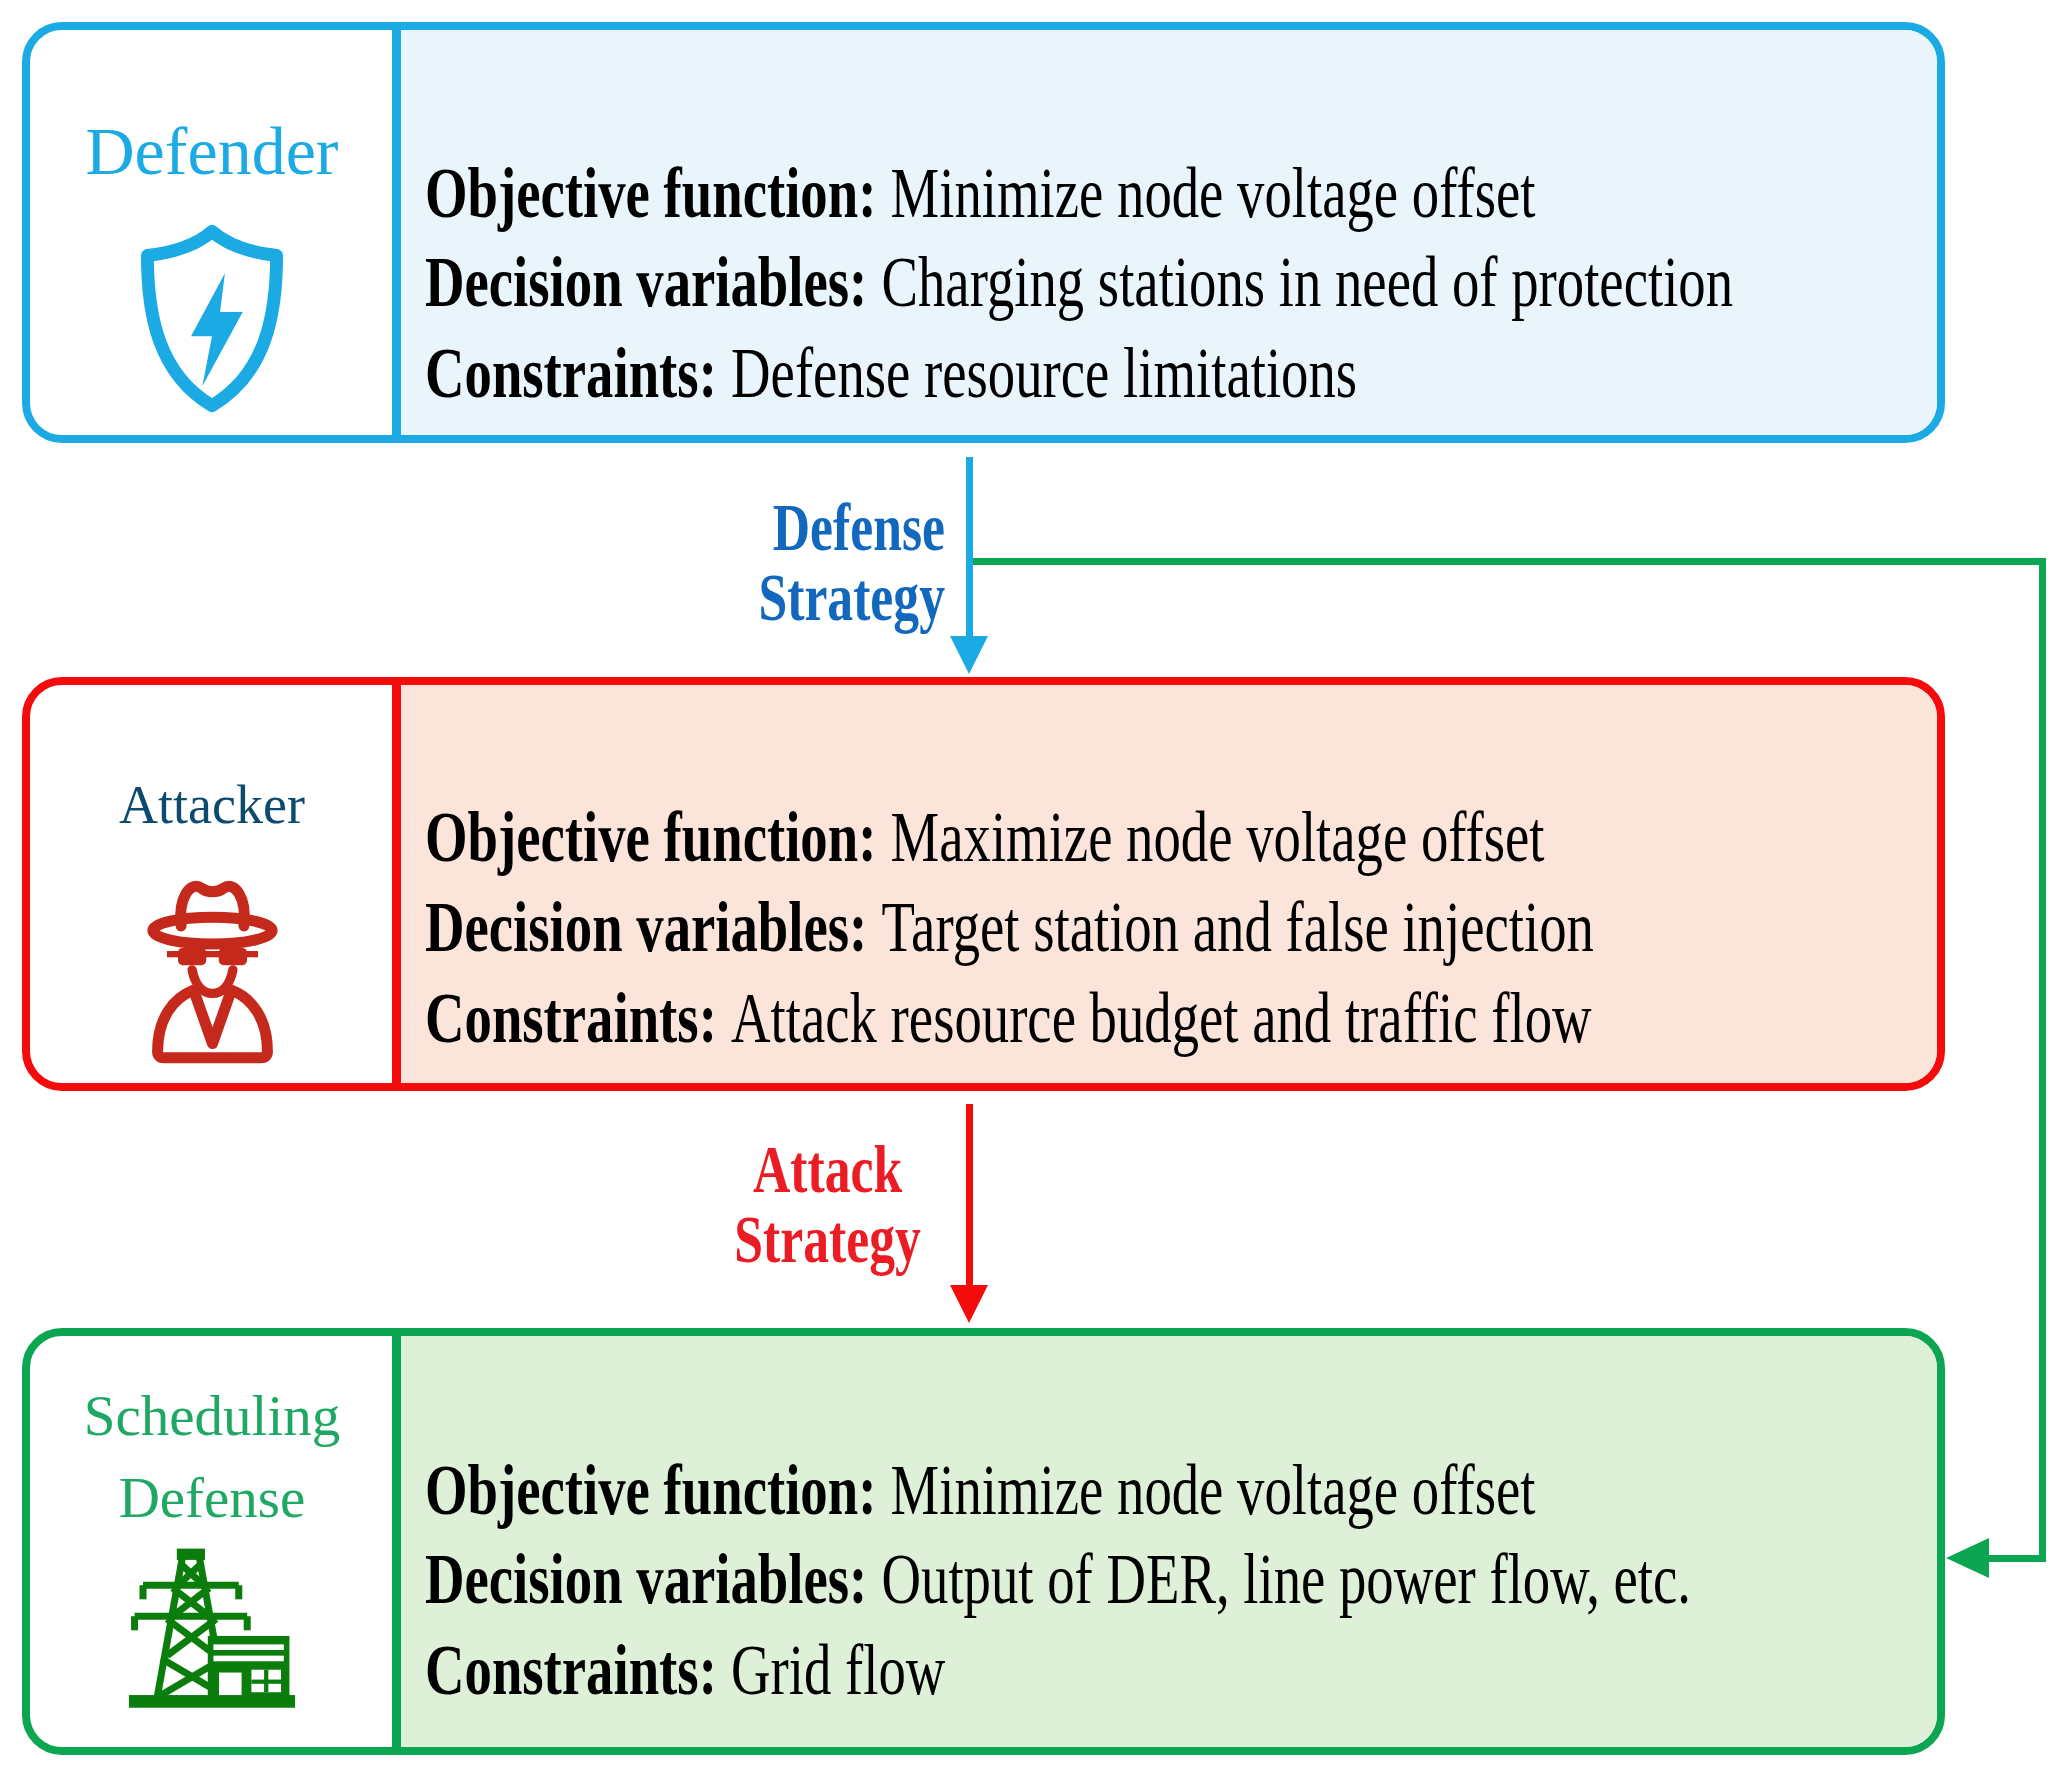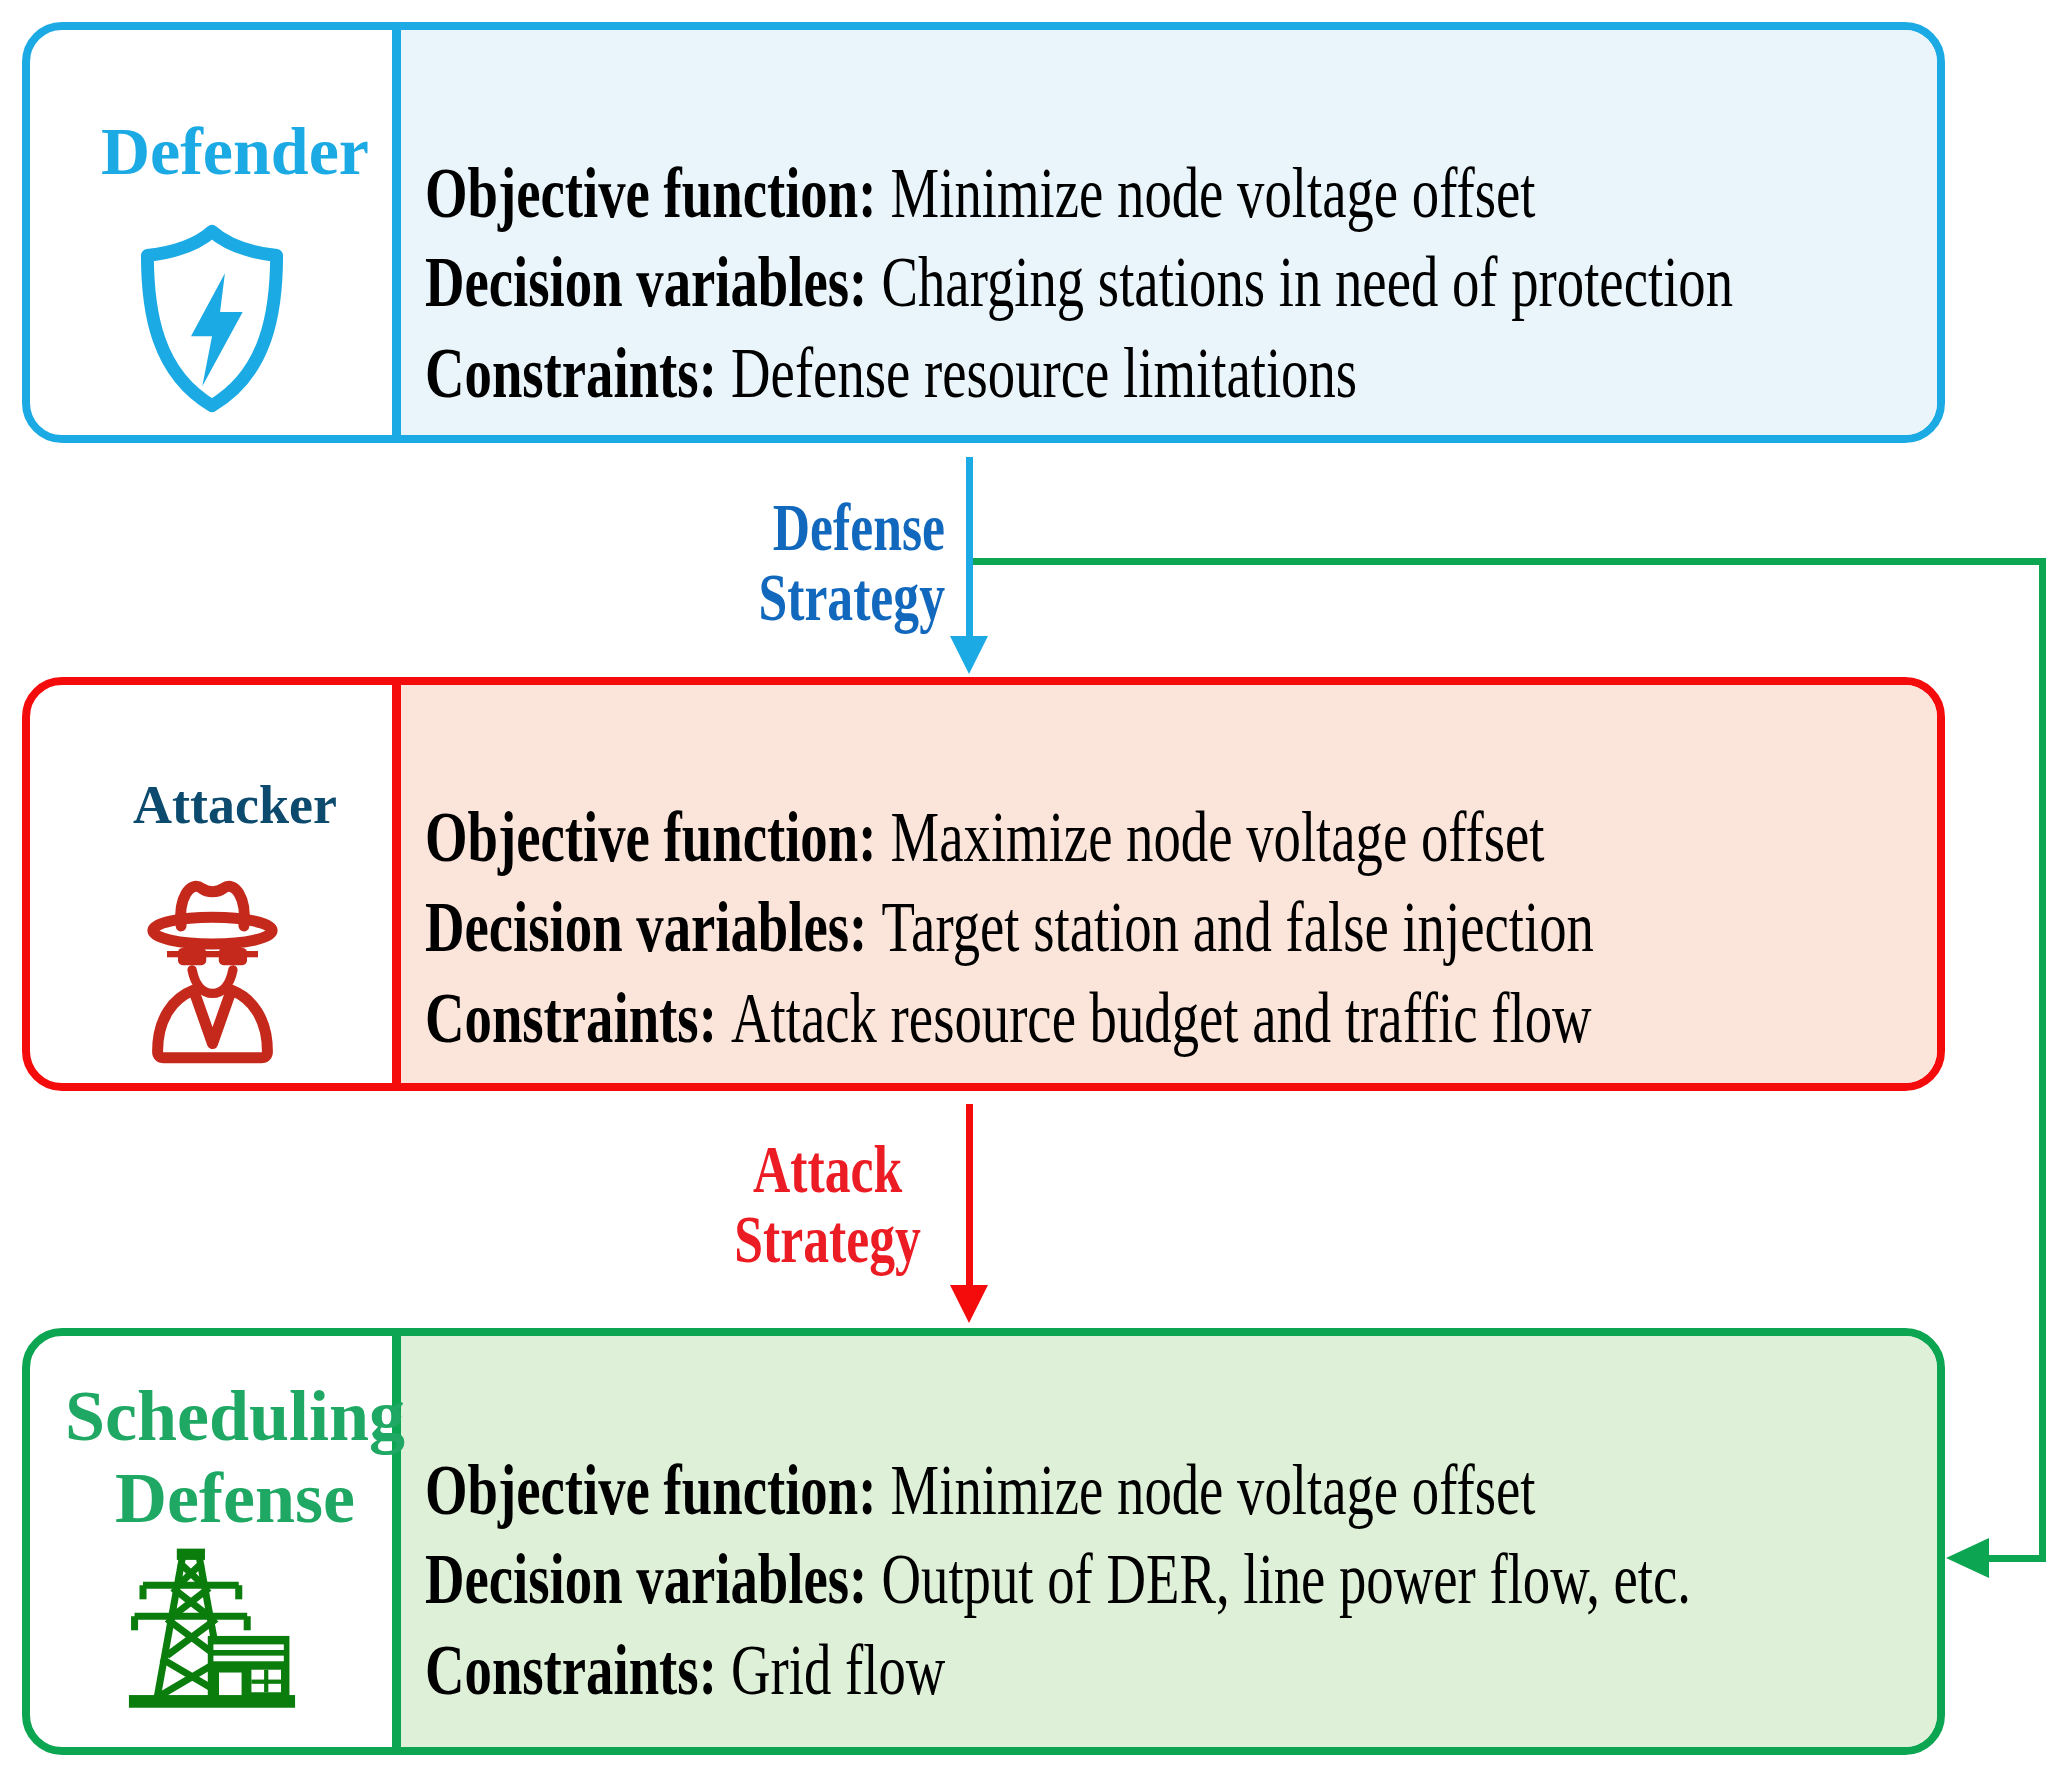--- a/index.html
+++ b/index.html
@@ -23,25 +23,25 @@
   .box-defender .fill{background:#E9F4FB;}
   .box-attacker .fill{background:#FBE5DA;}
   .box-scheduling .fill{background:#DFF0D9;}
   .box .divider{position:absolute;top:0;bottom:0;left:362px;width:8.8px;}
   .box-defender .divider{background:#1BAAE3;}
   .box-attacker .divider{background:#F40B0B;}
   .box-scheduling .divider{background:#0CA551;}
   
   .panel-title{
     position:absolute;left:31px;width:362px;text-align:center;
-    font-weight:bold;z-index:3;white-space:nowrap;padding-left:23px;
+    font-weight:normal;z-index:3;white-space:nowrap;
   }
   .title-defender{top:116px;font-size:68px;line-height:71px;color:#1BAAE3;}
   .title-attacker{top:770px;font-size:54px;line-height:71px;color:#0c4a6e;}
-  .title-scheduling{top:1375px;font-size:72px;line-height:82px;color:#1FA863;}
+  .title-scheduling{top:1375px;font-size:57px;line-height:82px;color:#1FA863;}
   .title-scheduling span{display:block;}
   
   .row{
     position:absolute;left:425px;white-space:nowrap;z-index:3;
     font-size:72px;line-height:90px;color:#000000;margin-top:36px;
   }
   .sx{display:inline-block;transform:scaleX(0.76);transform-origin:left center;}
   .row b{font-weight:bold;}
   .row .t{margin-left:0.26em;}
   

